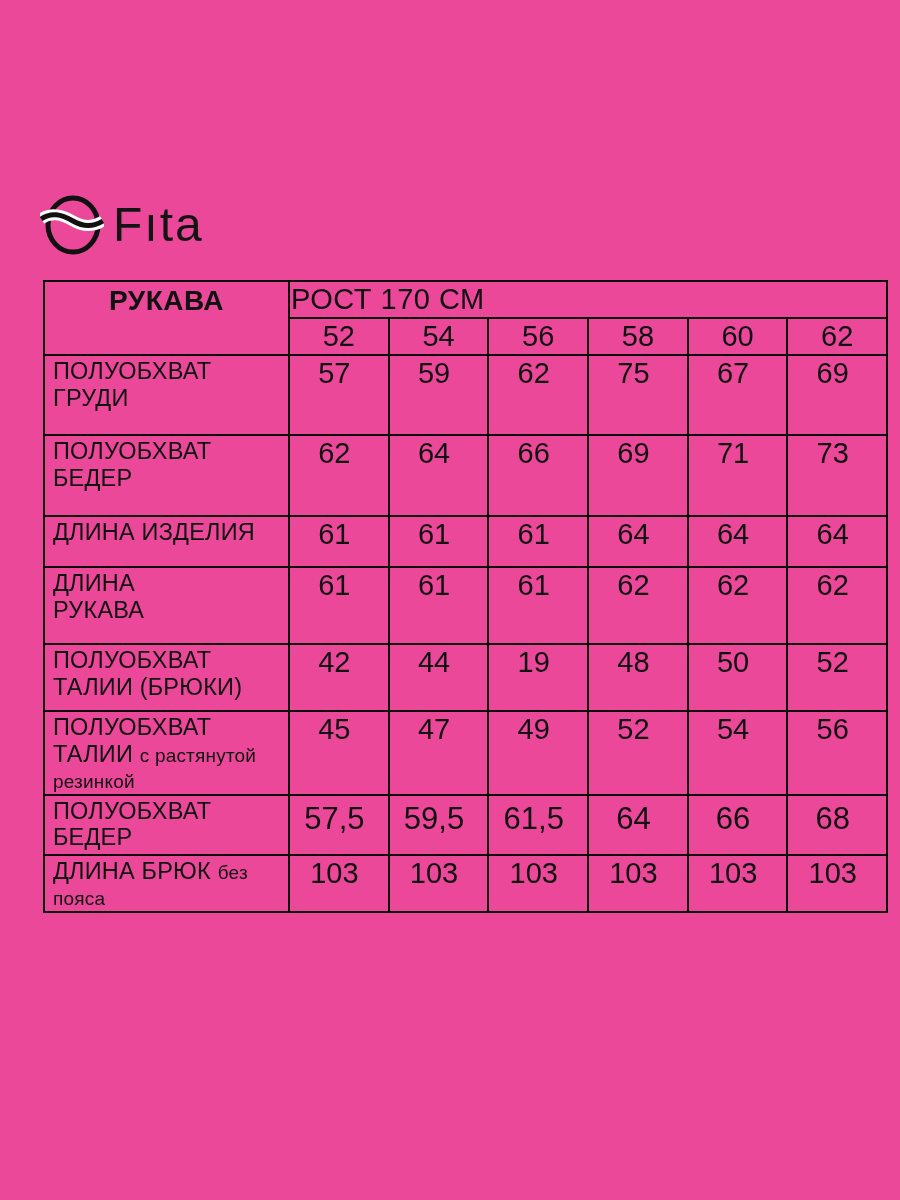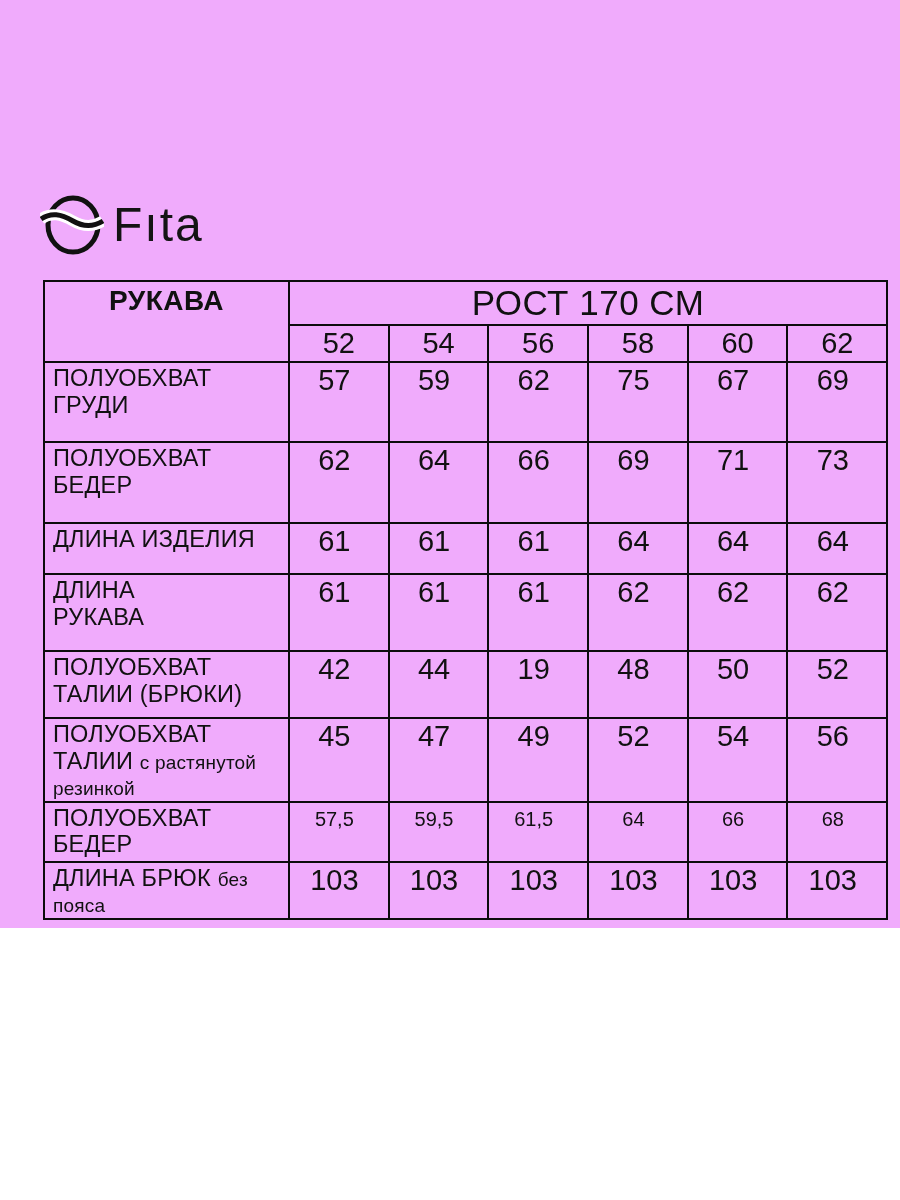--- a/index.html
+++ b/index.html
@@ -1,44 +1,44 @@
 <!DOCTYPE html>
 <html><head>
 <meta charset="utf-8">
 <style>
   html,body { margin:0; padding:0; background:#ffffff; }
   body { width:900px; height:1200px; font-family:"Liberation Sans", sans-serif; color:#111111; }
-  .page { position:relative; width:900px; height:928px; background:#f0abfc; overflow:hidden; }
+  .page { position:relative; width:900px; height:1200px; background:#ec4899; overflow:hidden; }
 
   .logo { position:absolute; left:40px; top:194px; display:flex; align-items:center; gap:9px; }
   .logo svg { display:block; }
   .brand { font-size:48px; line-height:1; letter-spacing:2px; color:#141414; }
 
   .title { position:absolute; left:252px; top:221px; font-weight:bold; font-size:27px;
            letter-spacing:-0.2px; white-space:nowrap; color:#0e0e0e; }
   .title .model { font-size:24px; letter-spacing:0; }
 
   table.size-table { position:absolute; left:43px; top:280px; width:843px;
                      border-collapse:collapse; table-layout:fixed; }
   .size-table th, .size-table td { border:2px solid #0c0c0c; margin:0; }
 
   .corner { font-weight:bold; font-size:28px; text-align:center; vertical-align:top;
             padding-top:3px; letter-spacing:0.5px; }
-  .group-h { font-size:35px; font-weight:normal; text-align:center; vertical-align:middle;
+  .group-h { font-size:29px; font-weight:normal; text-align:left; vertical-align:middle;
              letter-spacing:0.5px; }
   tr.group-row { height:32px; }
   tr.sizes-row { height:35px; }
   tr.sizes-row th { font-size:29px; font-weight:normal; text-align:center; vertical-align:middle; }
 
   tbody th.row-label { font-weight:normal; text-align:left; font-size:23.5px;
                        padding:2px 4px 0 8px; vertical-align:top; white-space:pre-line;
                        line-height:1.13; letter-spacing:0.2px;border-radius:23px; }
   .row-label .small { font-size:19px; }
   tbody td { font-size:29px; text-align:center; vertical-align:top; padding:1px 9px 0 0; }
-  tr.small-vals td { font-size:20px; padding-top:5px; }
+  tr.small-vals td { font-size:31px; padding-top:5px; }
 </style>
 </head>
 <body>
 
 <div class="page">
 
   <div class="logo">
     <span>
       <svg width="64" height="62" viewBox="0 0 64 62" aria-hidden="true">
         <ellipse cx="33" cy="31" rx="25" ry="27" fill="none" stroke="#111111" stroke-width="5"></ellipse>

